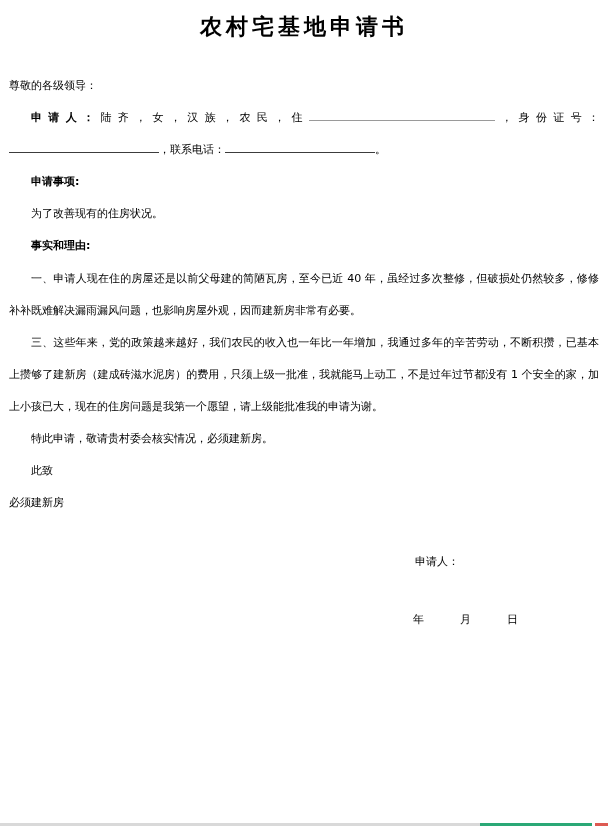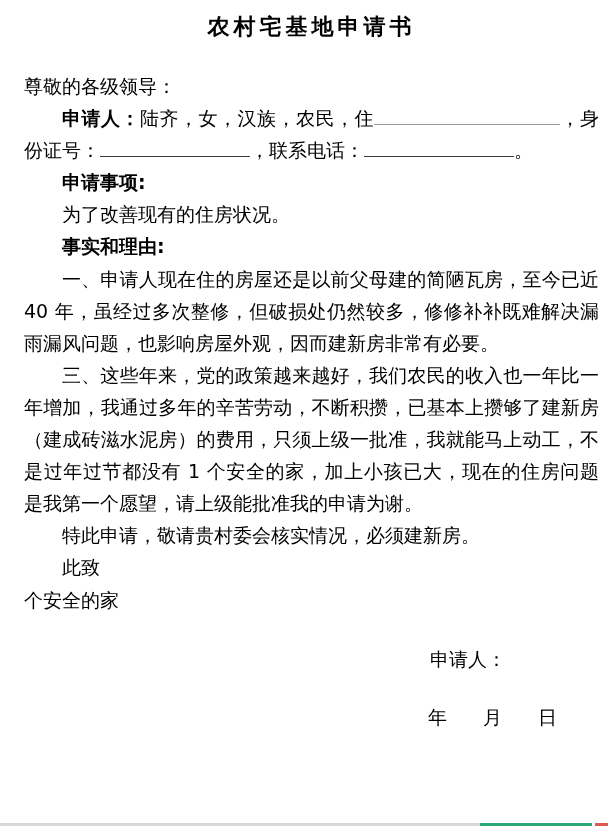--- a/index.html
+++ b/index.html
@@ -5,31 +5,31 @@
   html, body { margin: 0; padding: 0; }
   body {
     width: 608px;
     height: 828px;
     background: #ffffff;
     color: #000000;
     font-family: "DejaVu Sans", "Liberation Sans", sans-serif;
     position: relative;
     overflow: hidden;
   }
-  .page { padding: 12px 9px 0 9px; margin-left: 15px; }
+  .page { padding: 12px 9px 0 9px; }
   .doc-title {
     font-size: 22px;
     font-weight: bold;
     text-align: center;
     letter-spacing: 4px;
     line-height: 30px;
     margin-bottom: 28px;
     white-space: nowrap;
   }
-  .doc-body { font-size: 19px; line-height: 32.1px; }
+  .doc-body { font-size: 11px; line-height: 32.1px; }
   p { margin: 0; }
   .indent { text-indent: 2em; }
   .para { text-indent: 2em; text-align: justify; }
   .bold { font-weight: bold; }
   .blank {
     display: inline-block;
     height: 15px;
     vertical-align: baseline;
     border-bottom: 1px solid #3c3c3c;
   }
@@ -58,21 +58,21 @@
 
     <p class="indent bold">申请事项:</p>
     <p class="indent">为了改善现有的住房状况。</p>
 
     <p class="indent bold">事实和理由:</p>
     <p class="para">一、申请人现在住的房屋还是以前父母建的简陋瓦房，至今已近 40 年，虽经过多次整修，但破损处仍然较多，修修补补既难解决漏雨漏风问题，也影响房屋外观，因而建新房非常有必要。</p>
     <p class="para">三、这些年来，党的政策越来越好，我们农民的收入也一年比一年增加，我通过多年的辛苦劳动，不断积攒，已基本上攒够了建新房（建成砖滋水泥房）的费用，只须上级一批准，我就能马上动工，不是过年过节都没有 1 个安全的家，加上小孩已大，现在的住房问题是我第一个愿望，请上级能批准我的申请为谢。</p>
 
     <p class="indent">特此申请，敬请贵村委会核实情况，必须建新房。</p>
     <p class="indent">此致</p>
-    <p class="line">个安全的家</p>
+    <p class="line">必须建新房</p>
 
     <p class="signature-line"><span>申请人：</span></p>
 
     <p class="date-line"><span class="date-part">年</span><span class="date-part">月</span><span class="date-part">日</span></p>
   </div>
 </div>
 
 <div class="bottom-bar">
   <div class="seg seg-track" style="background-color: rgb(217, 217, 217);"></div>
   <div class="seg seg-progress" style="background-color: rgb(42, 168, 118);"></div>

